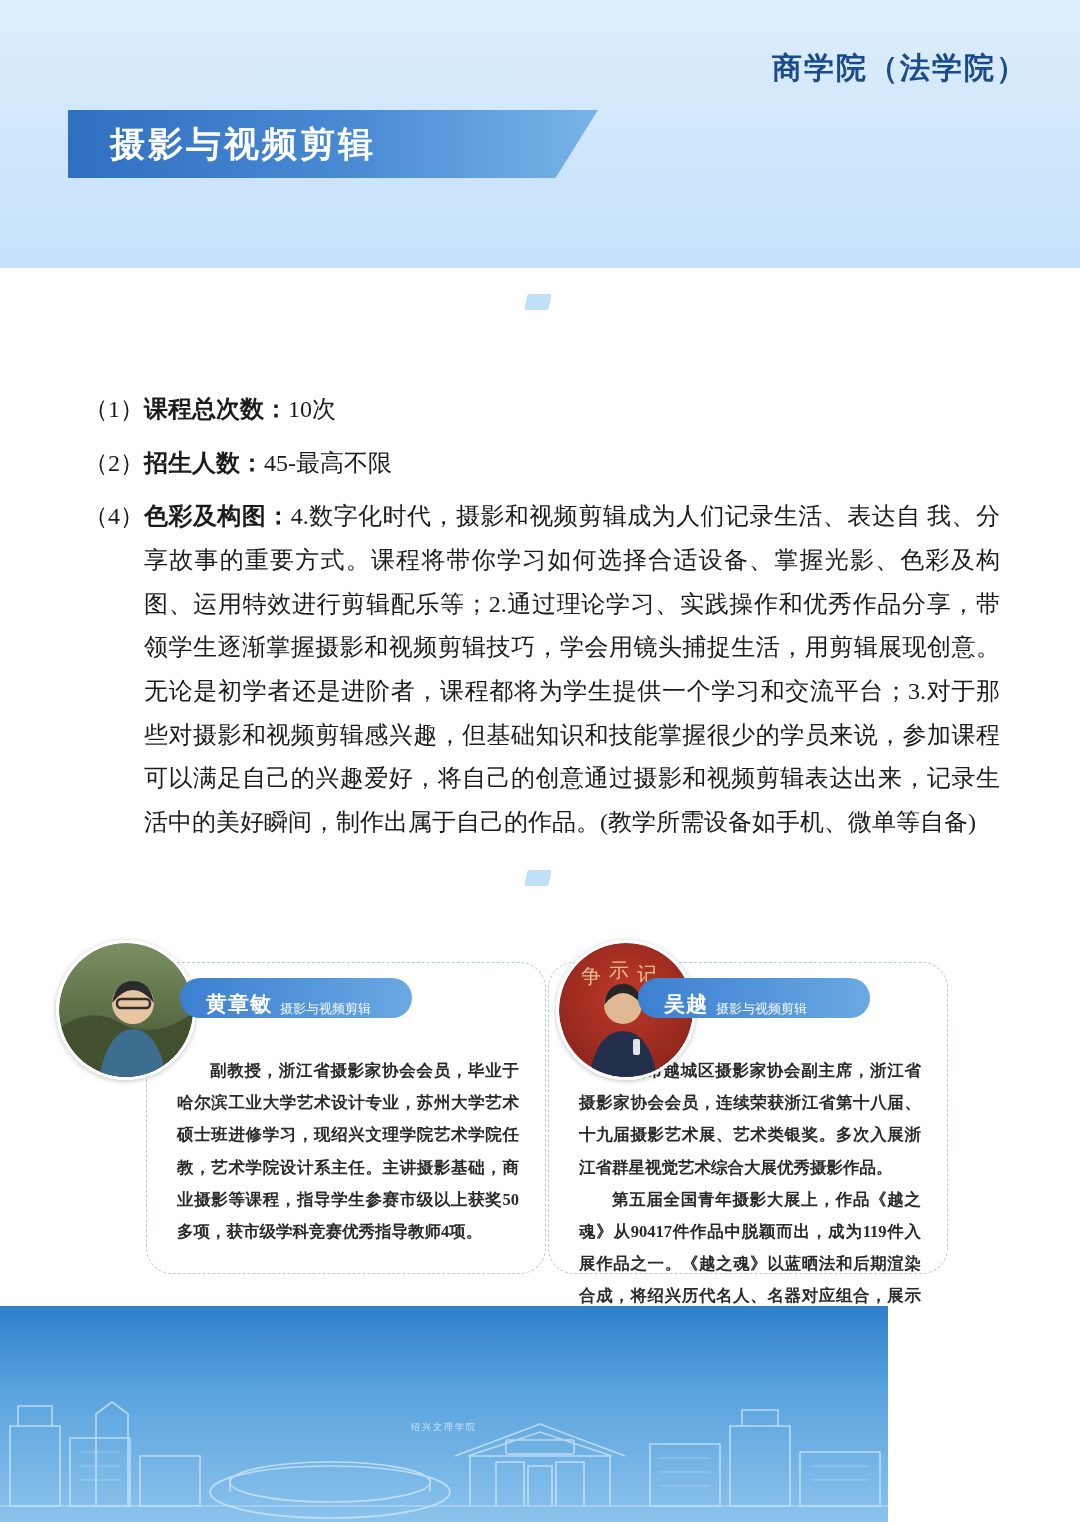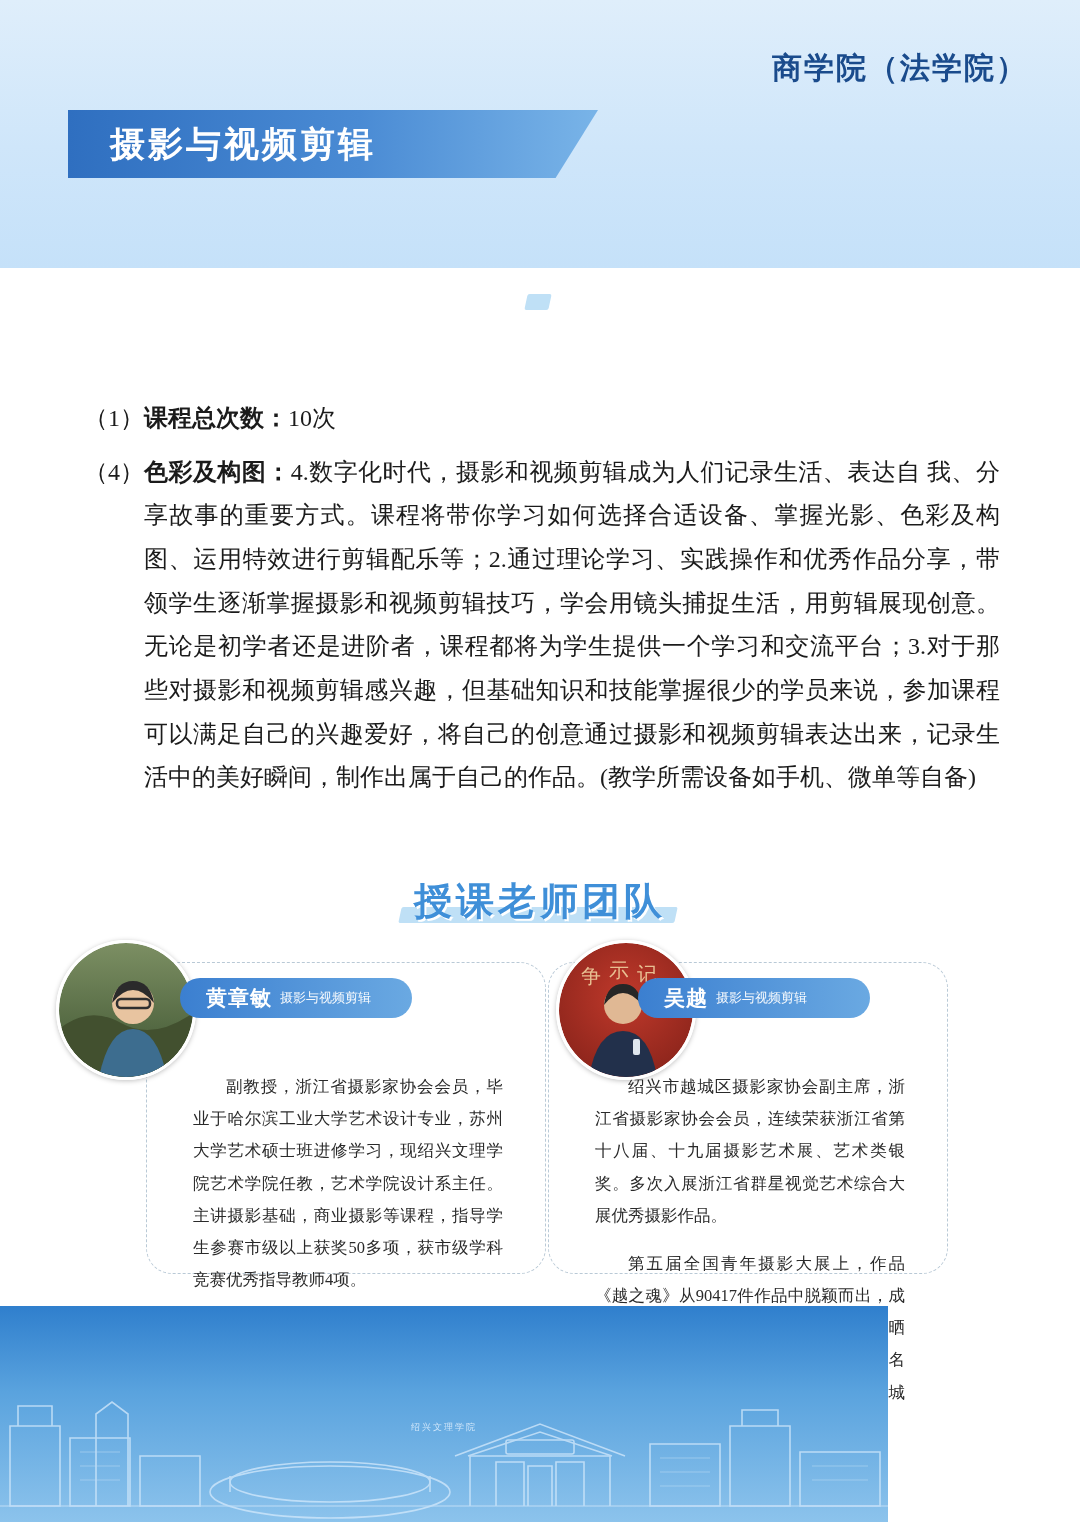--- a/index.html
+++ b/index.html
@@ -47,21 +47,21 @@
     position:absolute;left:-14px;right:-10px;bottom:4px;height:16px;
     background:#bfe0f6;z-index:1;border-radius:2px;
     transform:skewX(-12deg);
   }
   
   .intro{
     position:absolute;left:84px;top:388px;width:916px;
     font-size:24px;color:#1b1b1b;line-height:1.82;
     font-family:"Liberation Serif","DejaVu Serif",serif;
   }
-  .intro .row{margin-bottom:10px;margin-top:9px;}
+  .intro .row{margin-bottom:10px;}
   .intro .num{display:inline-block;}
   .intro .lab{font-weight:bold;}
   .intro .para{
     text-align:justify;text-indent:0;
   }
   .intro .para-wrap{display:flex;}
   .intro .para-wrap .num{flex:0 0 auto;}
   .intro .para-wrap .body{flex:1 1 auto;}
   
   .teachers{position:absolute;left:0;top:940px;width:1080px;}
@@ -69,32 +69,32 @@
     position:absolute;top:22px;width:398px;height:310px;
     border:1px dashed #b9c9d6;border-radius:26px;background:#ffffff;
   }
   .card.left{left:146px;}
   .card.right{left:548px;}
   .card-body{
     position:absolute;left:30px;right:26px;top:92px;
     font-size:16.5px;line-height:1.95;color:#2a2a2a;text-align:justify;
     font-family:"Liberation Serif","DejaVu Serif",serif;
   }
-  .card-body p{margin:16px;text-indent:2em;}
+  .card-body p{margin:0;text-indent:2em;font-weight:bold;}
   .photo{
     position:absolute;top:0;width:134px;height:134px;border-radius:50%;
     overflow:hidden;border:3px solid #ffffff;box-shadow:0 1px 5px rgba(0,0,0,.25);
   }
   .photo.p1{left:56px;}
   .photo.p2{left:556px;}
   .photo svg{display:block;}
   .name-pill{
     position:absolute;top:38px;height:40px;border-radius:20px;
     background:linear-gradient(90deg,#3b7fd0 0%,#6aa9e2 100%);
-    display:flex;align-items:center;padding:0 20px 0 26px;color:#fff;
+    display:flex;align-items:flex-end;padding:0 20px 0 26px;color:#fff;
   }
   .name-pill.n1{left:180px;width:186px;}
   .name-pill.n2{left:638px;width:186px;}
   .name-pill .nm{font-size:21px;font-weight:bold;letter-spacing:1px;
     font-family:"Liberation Serif","DejaVu Serif",serif;}
   .name-pill .sub{font-size:13px;margin-left:8px;opacity:.95;}
   
   .footer{
     position:absolute;left:0;bottom:0;width:888px;height:216px;
     background:linear-gradient(180deg,#2f7fcd 0%,#5aa3de 40%,#8cc3ec 100%);
@@ -119,30 +119,32 @@
 <div class="section-head" style="top:300px;">
   <span class="shadow">
     <span class="bar"></span>
   </span>
 </div>
 
 <div class="intro">
   <div class="row">
     <span class="num">（1）</span><span class="lab">课程总次数：</span><span>10次</span>
   </div>
+  <div class="row">
+    <span class="num">（2）</span><span class="lab">招生人数：</span><span>45-最高不限</span>
+  </div>
   <div class="row para-wrap">
     <span class="num">（4）</span>
     <span class="body para"><span class="lab">色彩及构图：</span><span>4.数字化时代，摄影和视频剪辑成为人们记录生活、表达自 我、分享故事的重要方式。课程将带你学习如何选择合适设备、掌握光影、色彩及构图、运用特效进行剪辑配乐等；2.通过理论学习、实践操作和优秀作品分享，带领学生逐渐掌握摄影和视频剪辑技巧，学会用镜头捕捉生活，用剪辑展现创意。无论是初学者还是进阶者，课程都将为学生提供一个学习和交流平台；3.对于那些对摄影和视频剪辑感兴趣，但基础知识和技能掌握很少的学员来说，参加课程可以满足自己的兴趣爱好，将自己的创意通过摄影和视频剪辑表达出来，记录生活中的美好瞬间，制作出属于自己的作品。(教学所需设备如手机、微单等自备)</span></span>
   </div>
 </div>
 
 <div class="section-head" style="top:876px;">
   <span class="shadow">
     <span class="bar"></span>
-    <span class="txt">授课老师团队</span>
   </span>
 </div>
 
 <div class="teachers">
 
   <div class="card left">
     <div class="card-body">
       <p>副教授，浙江省摄影家协会会员，毕业于哈尔滨工业大学艺术设计专业，苏州大学艺术硕士班进修学习，现绍兴文理学院艺术学院任教，艺术学院设计系主任。主讲摄影基础，商业摄影等课程，指导学生参赛市级以上获奖50多项，获市级学科竞赛优秀指导教师4项。</p>
     </div>
   </div>

